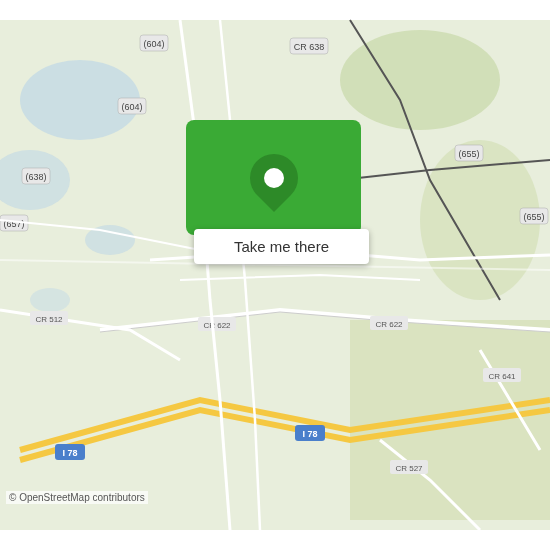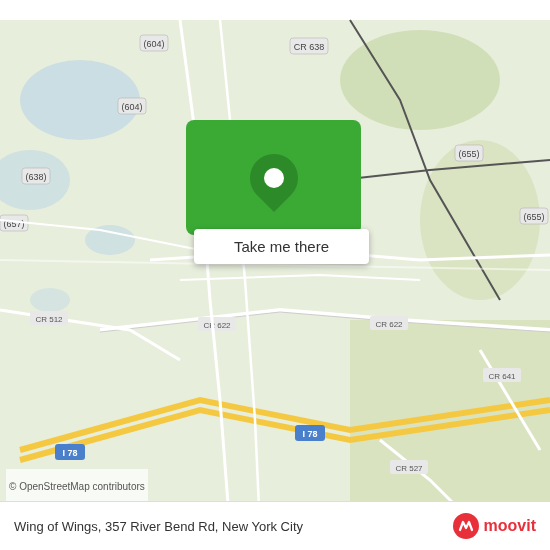--- a/index.html
+++ b/index.html
@@ -67,21 +67,21 @@
     }
 
     
     #attribution {
       position: absolute;
       bottom: 46px;
       left: 6px;
       font-size: 10px;
       color: #555;
       background: rgba(255,255,255,0.7);
-      padding: 12px 3px;
+      padding: 1px 3px;
       z-index: 10;
     }
 
     
     #take-me-there-btn {
       position: absolute;
       top: 229px;
       left: 186px;
       width: 175px;
       height: 35px;
@@ -224,25 +224,14 @@
       <div id="pin-circle">
         <div id="pin-inner"></div>
       </div>
     </div>
   </div>
 
   <button id="take-me-there-btn">Take me there</button>
 
   <div id="attribution">© OpenStreetMap contributors</div>
 
-  <div id="bottom-bar">
-    <span id="location-text">Wing of Wings, 357 River Bend Rd, New York City</span>
-    <div id="moovit-logo">
-
-      <svg id="moovit-logo-icon" viewBox="0 0 28 28" xmlns="http://www.w3.org/2000/svg">
-        <circle cx="14" cy="14" r="13" fill="#e8303a"></circle>
-        <path d="M8 18 L11 10 L14 16 L17 10 L20 18" stroke="white" stroke-width="2.2" fill="none" stroke-linecap="round" stroke-linejoin="round"></path>
-      </svg>
-      <span id="moovit-text">moovit</span>
-    </div>
-  </div>
 
 </div>
 
 </body></html>

